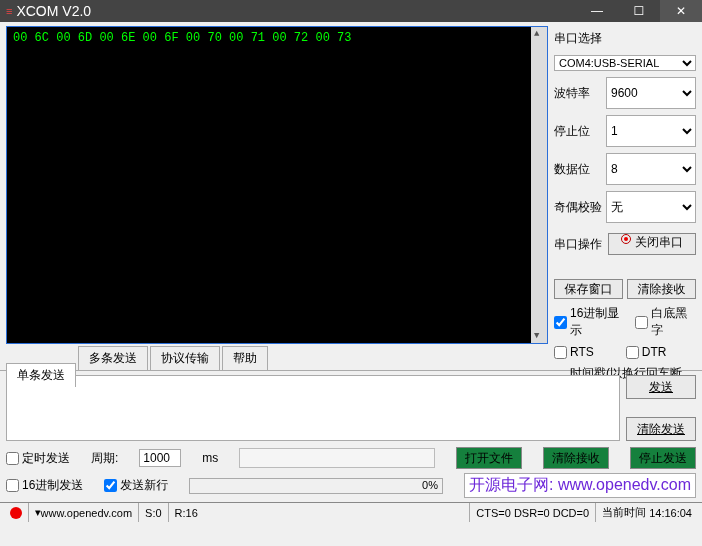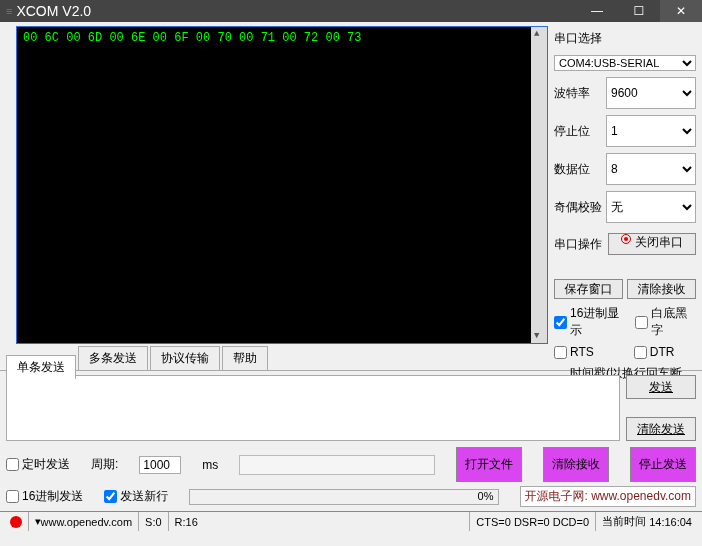--- a/index.html
+++ b/index.html
@@ -3,21 +3,21 @@
 <meta charset="utf-8">
 <style>
 * { box-sizing: border-box; margin: 0; padding: 0; }
 body { font-family: "Microsoft YaHei", SimSun, sans-serif; font-size: 12px; background: #f0f0f0; width: 702px; height: 546px; overflow: hidden; }
 .titlebar { height: 22px; background: #444; color: #fff; display: flex; align-items: center; padding-left: 6px; }
 .titlebar .icon { color: #e44; font-weight: bold; margin-right: 4px; font-size: 11px; }
 .titlebar .title { flex: 1; font-size: 14px; }
 .titlebar .winbtn { width: 42px; height: 22px; display: flex; align-items: center; justify-content: center; color: #fff; }
 .titlebar .winbtn.close { background: #555; }
 .main { display: flex; height: 326px; }
-.terminal-wrap { flex: 1; padding: 4px 2px 4px 16px; }
+.terminal-wrap { flex: 1; padding: 4px 2px 4px 6px; }
 .terminal { width: 100%; height: 100%; background: #000; color: #0f0; font-family: "Courier New", monospace; font-size: 12px; padding: 4px 6px; border: 1px solid #2a6ed8; position: relative; }
 .terminal .scroll { position: absolute; right: 0; top: 0; bottom: 0; width: 16px; background: #ddd; }
 .terminal .scroll::before { content: "▲"; position: absolute; top: 2px; left: 3px; font-size: 9px; color: #555; }
 .terminal .scroll::after { content: "▼"; position: absolute; bottom: 2px; left: 3px; font-size: 9px; color: #555; }
 .sidepanel { width: 152px; padding: 8px 6px 4px 4px; display: flex; flex-direction: column; gap: 6px; }
 .sidepanel .grouplabel { font-size: 12px; margin-bottom: 2px; }
 .sidepanel select { width: 100%; height: 20px; font-size: 11px; border: 1px solid #aaa; background: #fff; }
 .row { display: flex; align-items: center; }
 .row .lbl { width: 52px; font-size: 12px; }
 .row select { flex: 1; height: 32px; font-size: 12px; border: 1px solid #aaa; background: #fff; }
@@ -25,33 +25,33 @@
 .portop .btn { flex: 1; height: 22px; border: 1px solid #888; background: #eaeaea; font-size: 12px; display: flex; align-items: flex-start; justify-content: center; gap: 4px; }
 .reddot { width: 10px; height: 10px; border: 1px solid #b00; border-radius: 50%; display: inline-block; position: relative; }
 .reddot::after { content: ""; position: absolute; inset: 2px; background: #e00; border-radius: 50%; }
 .btnrow { display: flex; gap: 4px; margin-top: 18px; }
 .btnrow button { flex: 1; height: 20px; border: 1px solid #888; background: #eaeaea; font-size: 12px; }
 .chk { display: flex; align-items: center; gap: 3px; font-size: 12px; }
 .chk input { width: 13px; height: 13px; }
 .chkrow { display: flex; gap: 8px; }
 .tabs { display: flex; gap: 2px; padding-left: 6px; height: 22px; align-items: flex-end; }
 .tab { padding: 3px 10px; border: 1px solid #aaa; border-bottom: none; background: #eee; font-size: 12px; cursor: pointer; }
-.tab.active { background: #fff; position: relative; top: 9px; }
+.tab.active { background: #fff; position: relative; top: 17px; }
 .sendarea { border-top: 1px solid #aaa; padding: 4px 6px; display: flex; gap: 6px; }
 .sendbox { flex: 1; height: 66px; border: 1px solid #aaa; background: #fff; resize: none; font-family: inherit; font-size: 12px; padding: 2px; }
 .sendbtns { width: 70px; display: flex; flex-direction: column; gap: 6px; justify-content: flex-start; text-decoration: underline; }
 .sendbtns button { height: 24px; border: 1px solid #888; background: #eaeaea; font-size: 12px; }
 .opts { padding: 2px 6px 4px; display: flex; flex-direction: column; gap: 4px; }
 .optrow { display: flex; align-items: center; gap: 21px; }
 .optrow input[type=text] { height: 18px; border: 1px solid #aaa; padding: 0 3px; font-size: 12px; }
 .optrow .pathbox { flex: 1; background: #f5f5f5; border: 1px solid #bbb; height: 20px; }
-.optrow button { height: 35px; padding: 0 8px; border: 1px solid #888; background: #d946ef; font-size: 12px; }
+.optrow button { height: 22px; padding: 0 8px; border: 1px solid #888; background: #15803d; font-size: 12px; }
 .progress { flex: 1; height: 16px; border: 1px solid #aaa; background: #f0f0f0; position: relative; }
 .progress .pct { position: absolute; right: 4px; top: 0; font-size: 11px; }
-.linkbox { border: 1px solid #aaa; padding: 1px 4px; font-size: 12px; color: #7f1d1d; background: #fff; }
+.linkbox { border: 1px solid #aaa; padding: 1px 4px; font-size: 16px; color: #6d28d9; background: #fff; }
 .statusbar { height: 20px; border-top: 1px solid #888; display: flex; align-items: center; font-size: 11px; padding: 0 4px; gap: 0; }
 .statusbar .seg { padding: 0 6px; border-right: 1px solid #aaa; height: 100%; display: flex; align-items: center; }
 .redcircle { width: 12px; height: 12px; border-radius: 50%; background: #e00; display: inline-block; }
 </style>
 </head>
 <body>
 
 <div class="titlebar">
   <span class="icon">≡</span>
   <span class="title">XCOM V2.0</span>
@@ -105,21 +105,21 @@
       <label class="chk">
           <input type="checkbox" style="">
           <span>白底黑字</span>
         </label>
     </div>
     <div class="chkrow">
       <label class="chk">
           <input type="checkbox" style="">
           <span>RTS</span>
         </label>
-      <label class="chk" style="margin-left:32px">
+      <label class="chk" style="margin-left:24px">
           <input type="checkbox" style="">
           <span>DTR</span>
         </label>
     </div>
     <label class="chk">
         <input type="checkbox" style="">
         <span>时间戳(以换行回车断帧)</span>
       </label>
   </div>
 </div>

